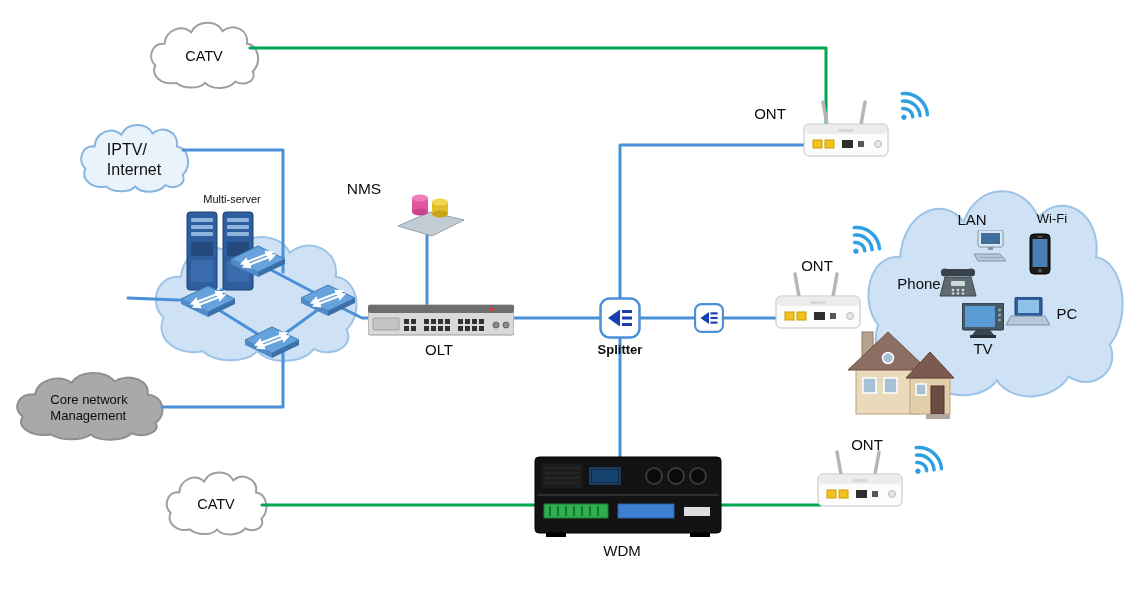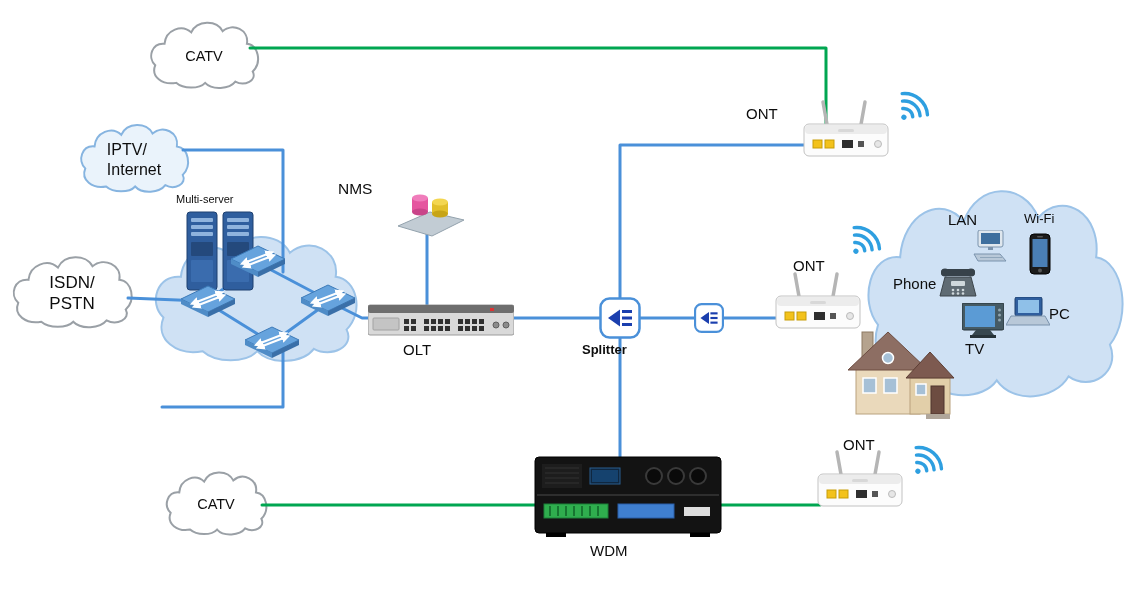--- a/index.html
+++ b/index.html
@@ -13,21 +13,21 @@
   .cw{fill:#ffffff;stroke:#9aa0a6;}
   .ci{fill:#eaf3fb;stroke:#86b4e0;}
   .cb{fill:var(--cloud-blue-fill,#cfe1f4);stroke:var(--cloud-blue-edge,#9cc3e8);}
   .cg{fill:#a9a9a9;stroke:#8f8f8f;}
   .lines{position:absolute;inset:0;z-index:2;pointer-events:none;}
   .ln{fill:none;stroke-width:3;stroke-linecap:round;stroke-linejoin:round;}
   .ln.b{stroke:var(--line-blue,#4a90d9);}
   .ln.g{stroke:var(--line-green,#00a651);}
   .dev{position:absolute;z-index:3;}
   .dev > svg{display:block;width:100%;height:100%;}
-  .label{position:absolute;z-index:4;white-space:pre-line;
+  .label{position:absolute;z-index:4;text-align:center;white-space:pre-line;
          line-height:1.25;font-weight:500;}
   .wifi-stroke{fill:none;stroke:var(--wifi-blue,#2e9fe0);stroke-width:3.4;stroke-linecap:round;}
 </style>
 </head>
 <body>
 
 <div class="canvas">
 
   <svg class="defs" aria-hidden="true">
     <defs>
@@ -48,28 +48,28 @@
   </div>
 
   <div class="cloud" style="left:76px;top:118px;width:116px;height:84px">
     <svg viewBox="0 0 200 130" preserveAspectRatio="none" class="ci">
         <use href="#cloudp"></use>
       </svg>
     <div class="clabel" style="font-size:16px">IPTV/
 Internet</div>
   </div>
 
-  <div class="cloud" style="left:8px;top:250px;width:128px;height:88px">
-    <svg viewBox="0 0 200 130" preserveAspectRatio="none" class="cw">
-        <use href="#cloudp"></use>
-      </svg>
-    <div class="clabel" style="font-size:17px">ISDN/
-PSTN</div>
-  </div>
-
+
+  <div class="cloud" style="left:10px;top:366px;width:158px;height:84px">
+    <svg viewBox="0 0 200 130" preserveAspectRatio="none" class="cg">
+        <use href="#cloudp"></use>
+      </svg>
+    <div class="clabel" style="font-size:13px">Core network
+Management</div>
+  </div>
 
   <div class="cloud" style="left:146px;top:224px;width:218px;height:156px">
     <svg viewBox="0 0 200 130" preserveAspectRatio="none" class="cb">
         <use href="#cloudp"></use>
       </svg>
   </div>
 
   <div class="cloud" style="left:162px;top:466px;width:108px;height:78px">
     <svg viewBox="0 0 200 130" preserveAspectRatio="none" class="cw">
         <use href="#cloudp"></use>

